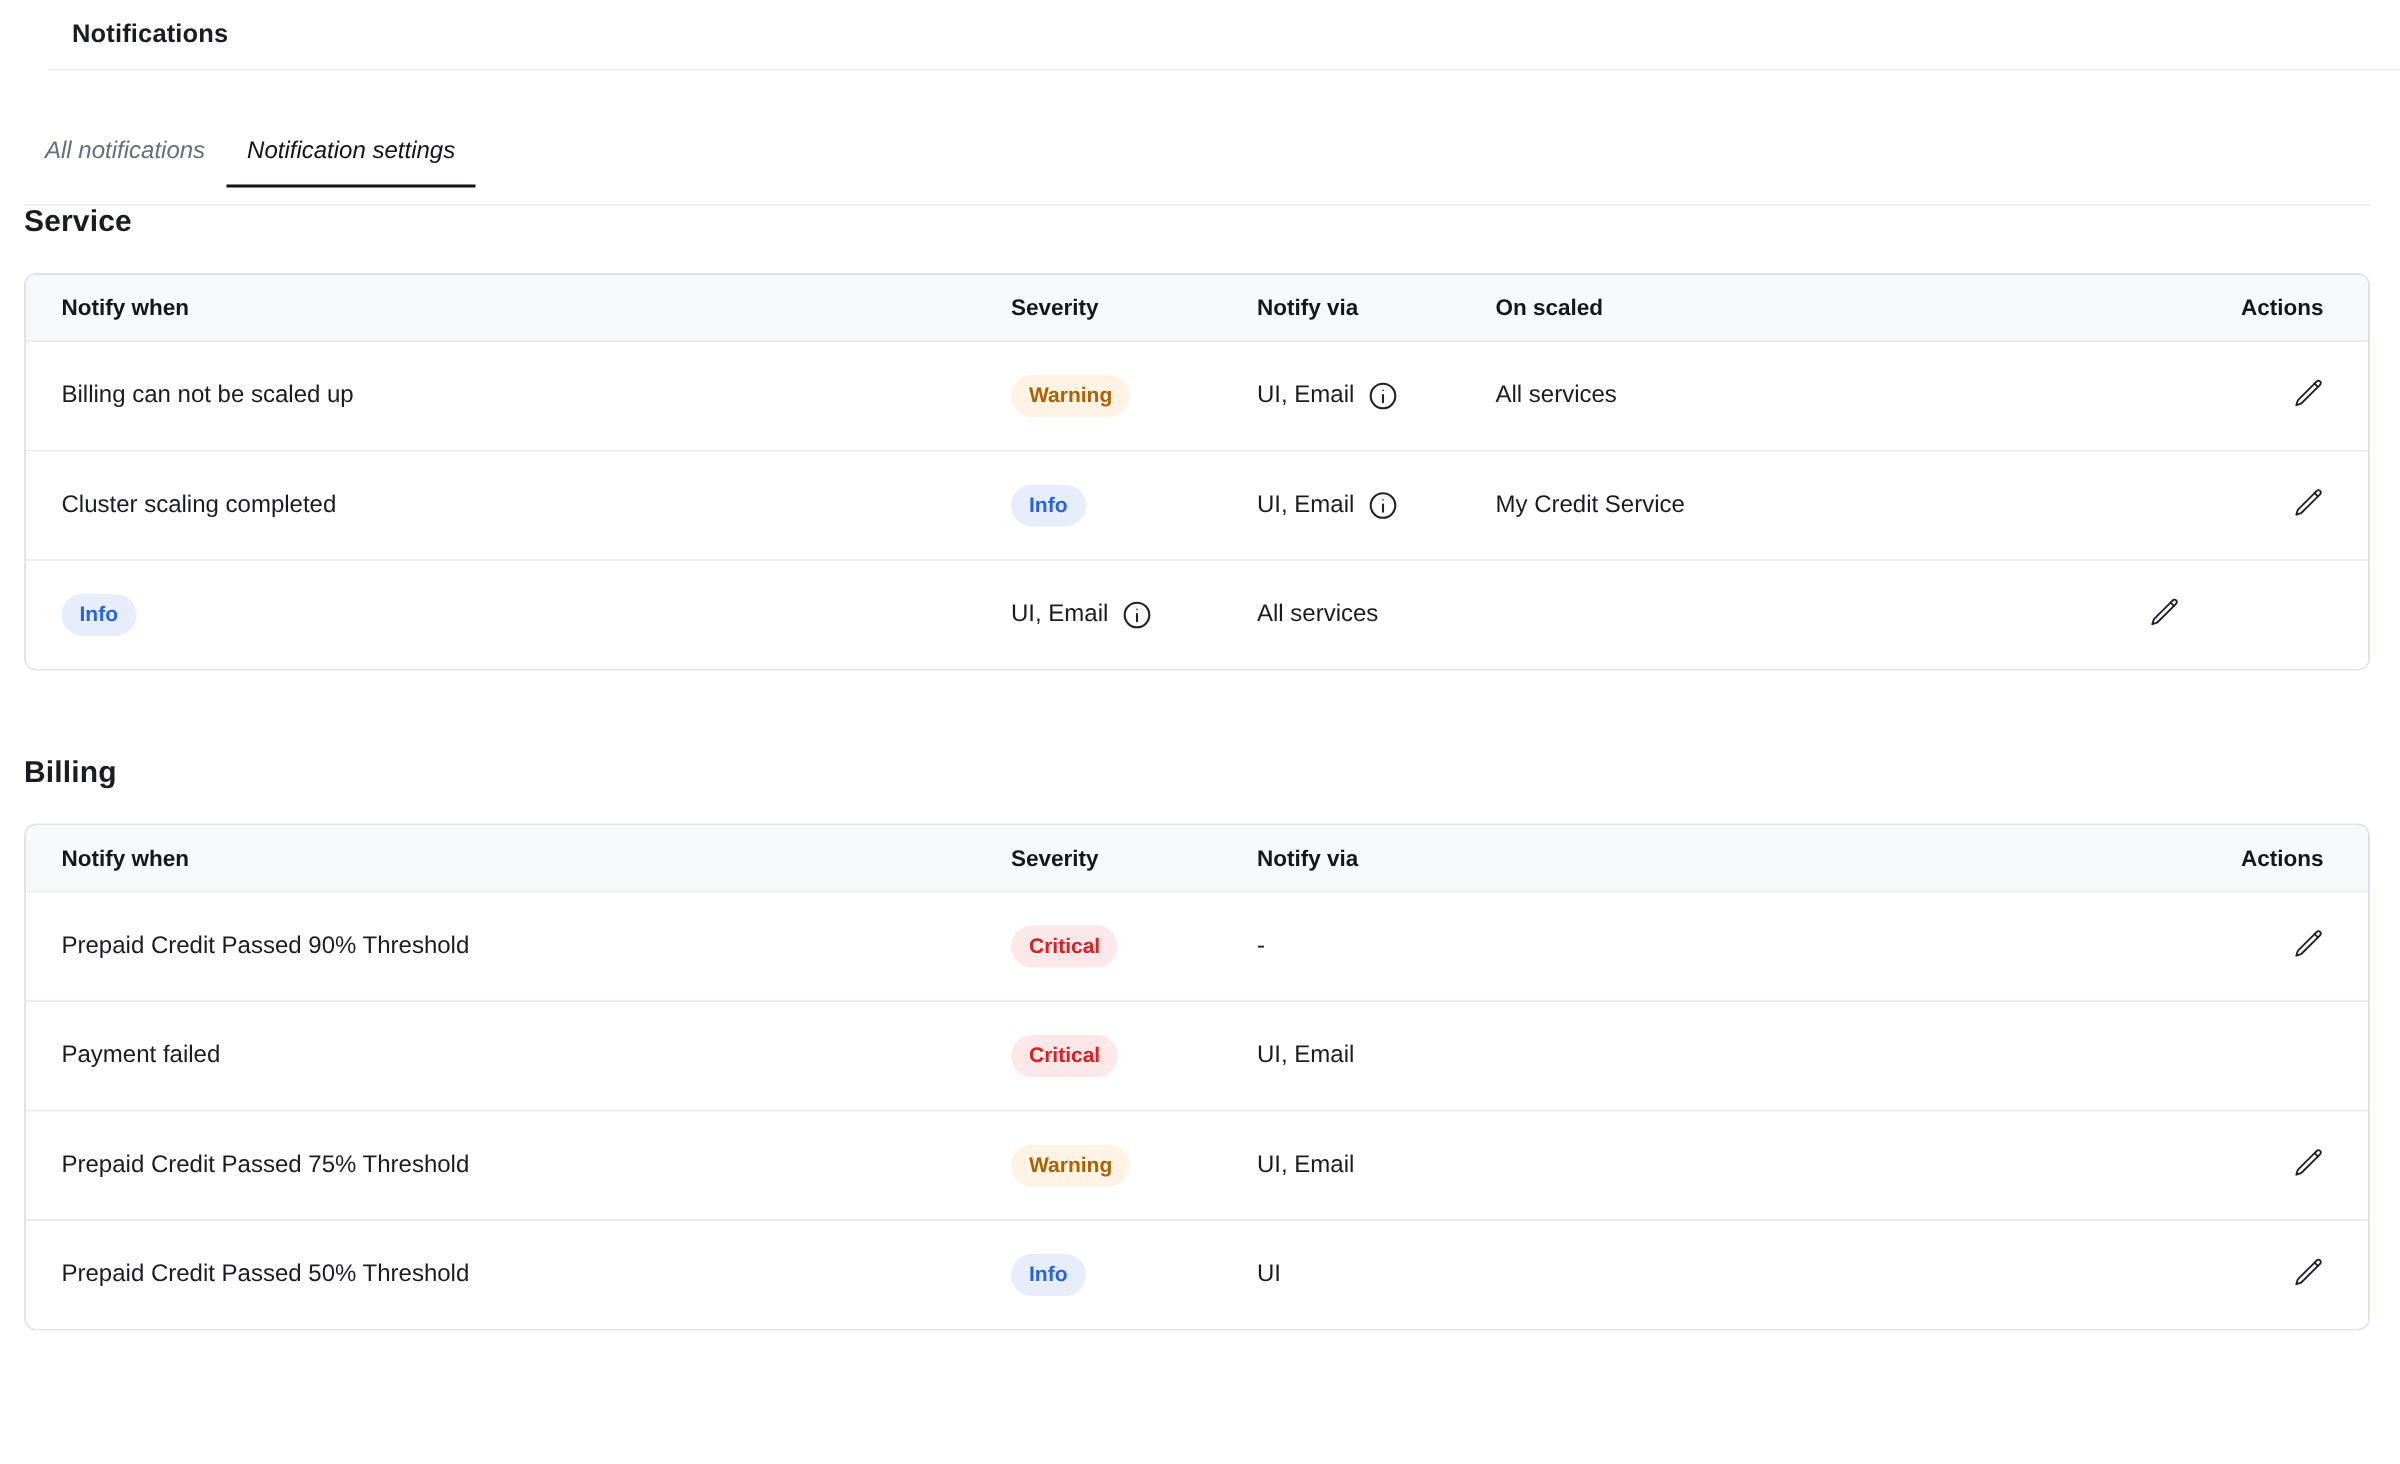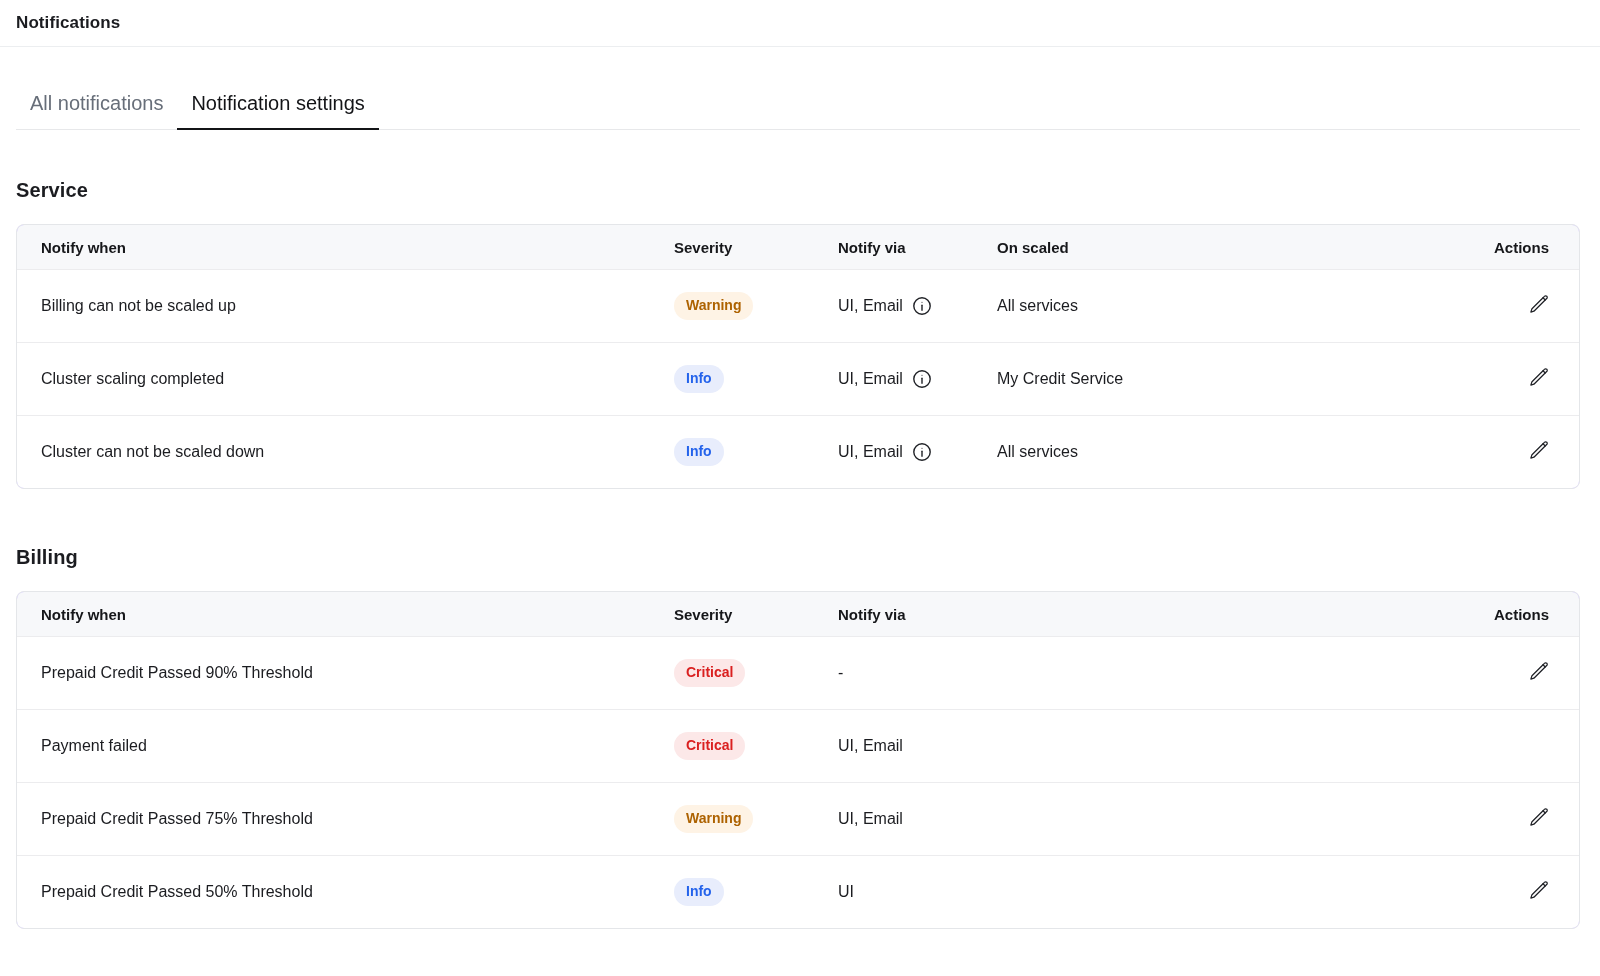--- a/index.html
+++ b/index.html
@@ -7,55 +7,56 @@
   body {
     font-family: "Liberation Sans", "DejaVu Sans", sans-serif;
     color: #1b1c20;
     -webkit-font-smoothing: antialiased;
   }
 
   
   .page-header {
     padding: 13px 16px;
     border-bottom: 1px solid #eceef0;
+    margin-left: 32px;
   }
   .page-title {
     font-size: 17px;
     font-weight: 700;
     letter-spacing: .1px;
   }
 
   
   .tabs {
     margin: 44px 20px 0 16px;
     border-bottom: 1px solid #e7e8ea;
     display: flex;
   }
   .tab {
     padding: 0 14px 13px 14px;
-    font-size: 20px;
+    font-size: 16px;
     color: #676e79;
     cursor: pointer;
-    margin-bottom: 0;
+    margin-bottom: 12px;
     border-bottom: 2px solid transparent;
     position: relative;
     top: 1px;
+    font-style: italic;
   }
   .tab.active {
     color: #131417;
     font-weight: 500;
     border-bottom-color: #131417;
   }
 
   
   .content { padding: 0 20px 0 16px; }
   .section-title {
     font-size: 20px;
     font-weight: 700;
-    margin-top: 49px;
     letter-spacing: .1px;
   }
   .section-title.second { margin-top: 57px; }
 
   .table {
     margin-top: 22px;
     border: 1px solid #e4e6e9;
     border-radius: 8px;
     background: #c4b5fd;
     overflow: hidden;
@@ -189,21 +190,20 @@
             <svg width="20" height="20" viewBox="0 0 24 24" fill="none" stroke="#202227" stroke-width="1.5" stroke-linecap="round" stroke-linejoin="round">
               <path d="M16.86 4.49l1.69-1.69a1.88 1.88 0 1 1 2.65 2.65L6.83 19.82a4.5 4.5 0 0 1-1.9 1.13l-2.68.8.8-2.68a4.5 4.5 0 0 1 1.13-1.9L16.86 4.49z"></path>
               <path d="M16.86 4.49l2.65 2.65"></path>
             </svg>
           </span>
         </button>
       </div>
     </div>
 
     <div class="trow tbody-row">
-      <div>Cluster can not be scaled down</div>
       <div>
         <span class="badge" data-severity="info">Info</span>
       </div>
       <div class="via">
         <span>UI, Email</span>
         <span class="icon-btn">
           <svg width="20" height="20" viewBox="0 0 20 20" fill="none" stroke="#202227" stroke-width="1.4">
             <circle cx="10" cy="10" r="8.2"></circle>
             <line x1="10" y1="9.3" x2="10" y2="14.2" stroke-linecap="round"></line>
             <circle cx="10" cy="6.2" r="0.55" fill="#202227" stroke="none"></circle>

